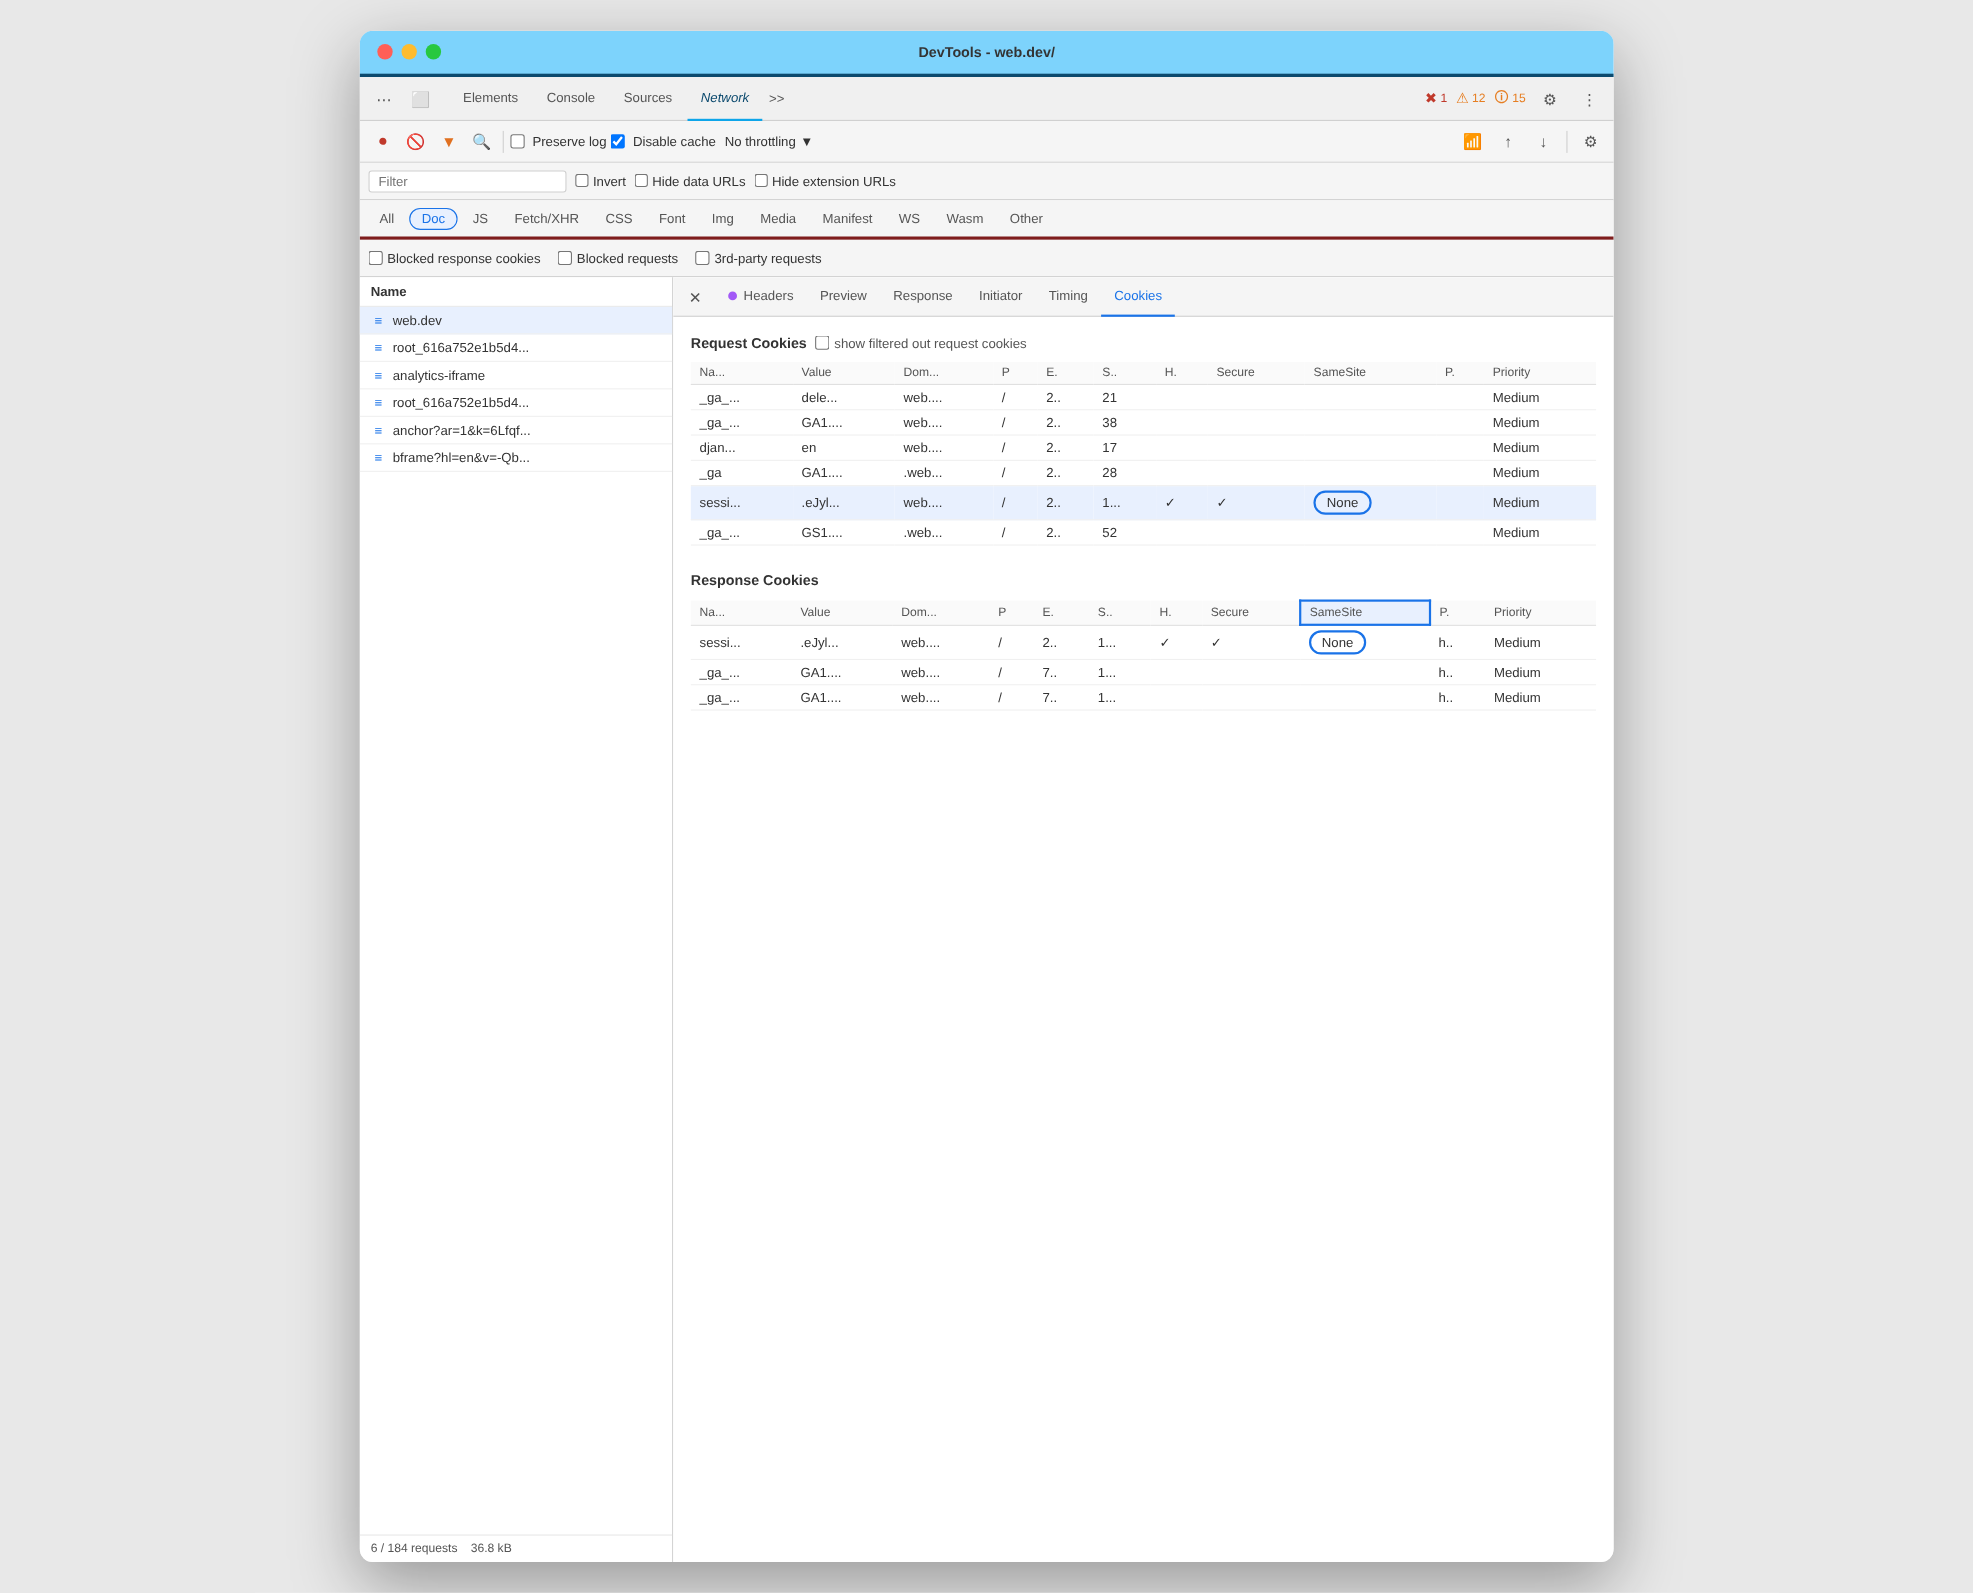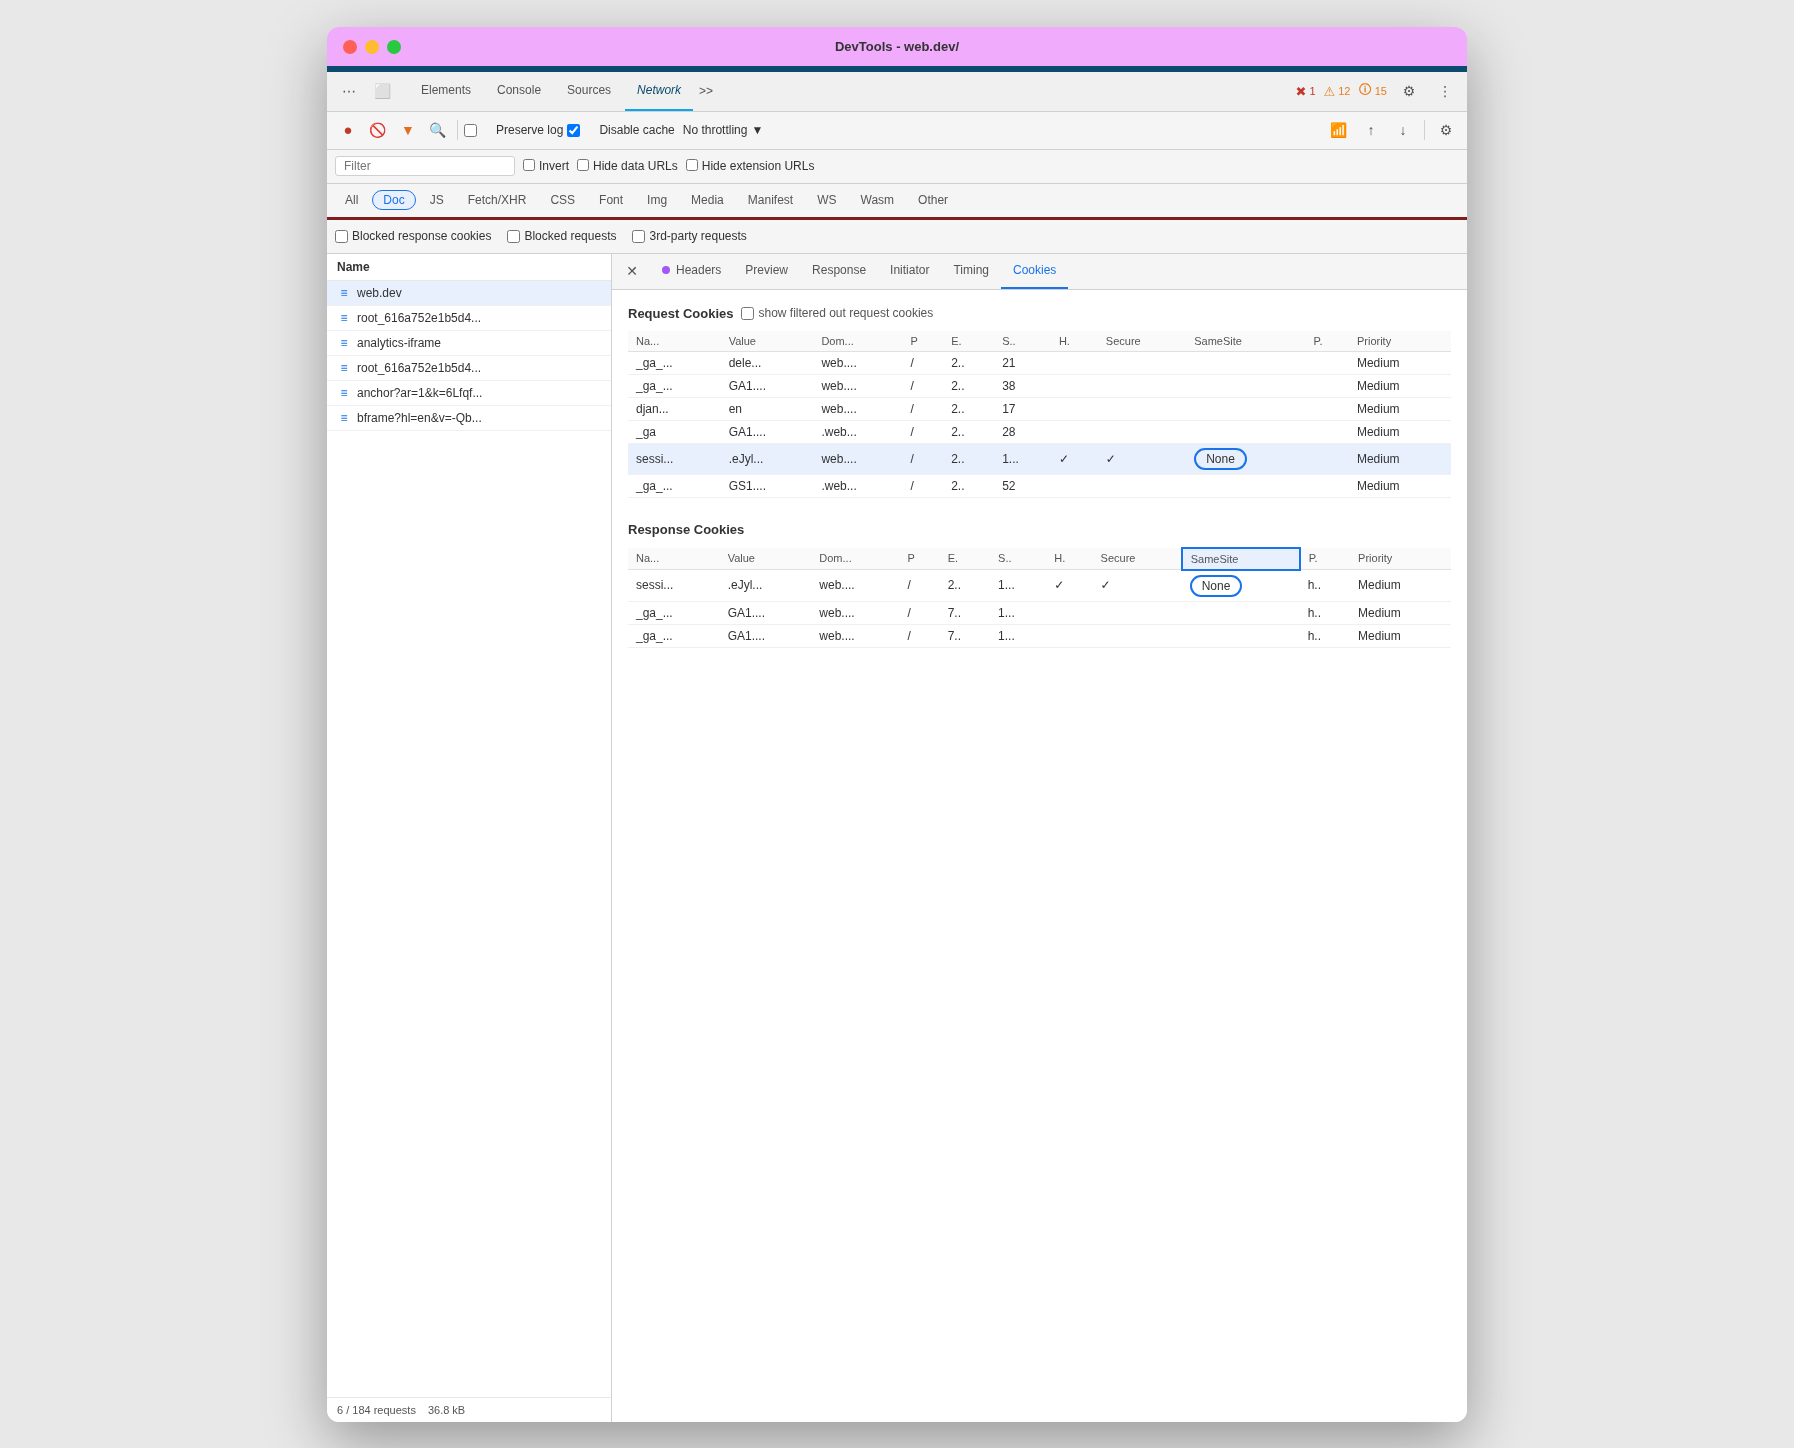--- a/index.html
+++ b/index.html
@@ -12,25 +12,25 @@
       font-family: -apple-system, BlinkMacSystemFont, 'Helvetica Neue', sans-serif;
     }
     .window {
       width: 1140px;
       background: #f5f5f5;
       border-radius: 12px;
       box-shadow: 0 20px 60px rgba(0,0,0,0.35);
       overflow: hidden;
     }
     .title-bar {
-      background: #f0abfc;
-      border-bottom: 6px solid #0c4a6e;
+      background: #7dd3fc;
+      border-bottom: 3px solid #0c4a6e;
       padding: 12px 16px;
       display: flex;
-      align-items: flex-end;
+      align-items: flex-start;
       justify-content: center;
       position: relative;
     }
     .traffic-lights {
       position: absolute;
       left: 16px;
       display: flex;
       gap: 8px;
     }
     .traffic-light {
@@ -147,21 +147,21 @@
     .toolbar-btn.active { color: #c0392b; }
     .toolbar-separator {
       width: 1px;
       height: 20px;
       background: #d0d0d0;
       margin: 0 2px;
     }
     .toolbar-checkbox {
       display: flex;
       align-items: center;
-      gap: 19px;
+      gap: 7px;
       font-size: 12px;
       color: #333;
       cursor: pointer;
     }
     .toolbar-checkbox input[type="checkbox"] {
       width: 13px;
       height: 13px;
     }
     .throttle-select {
       display: flex;

